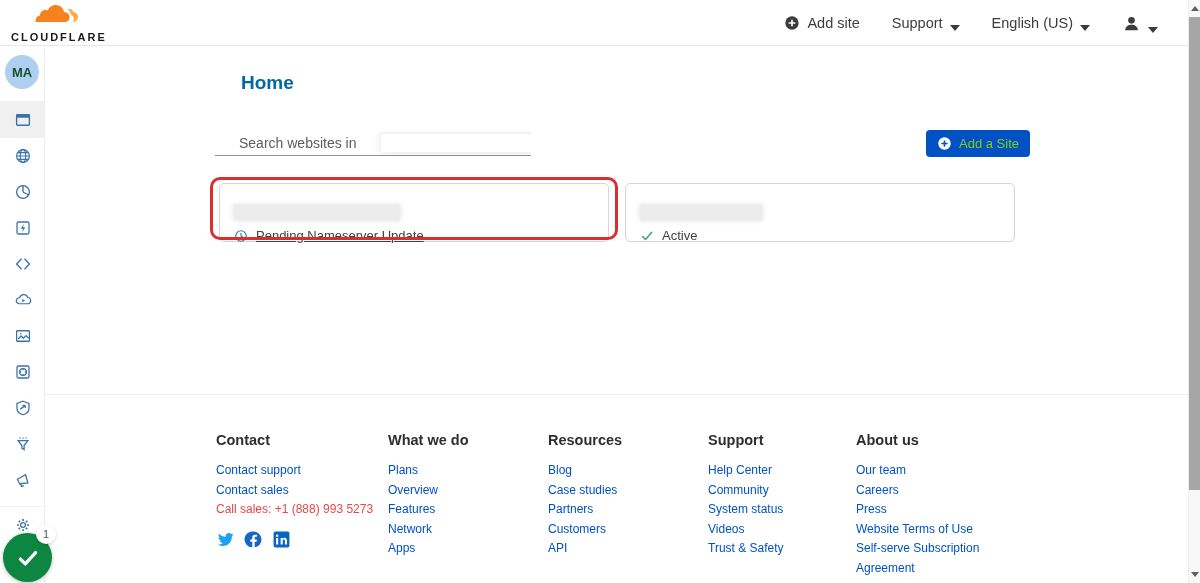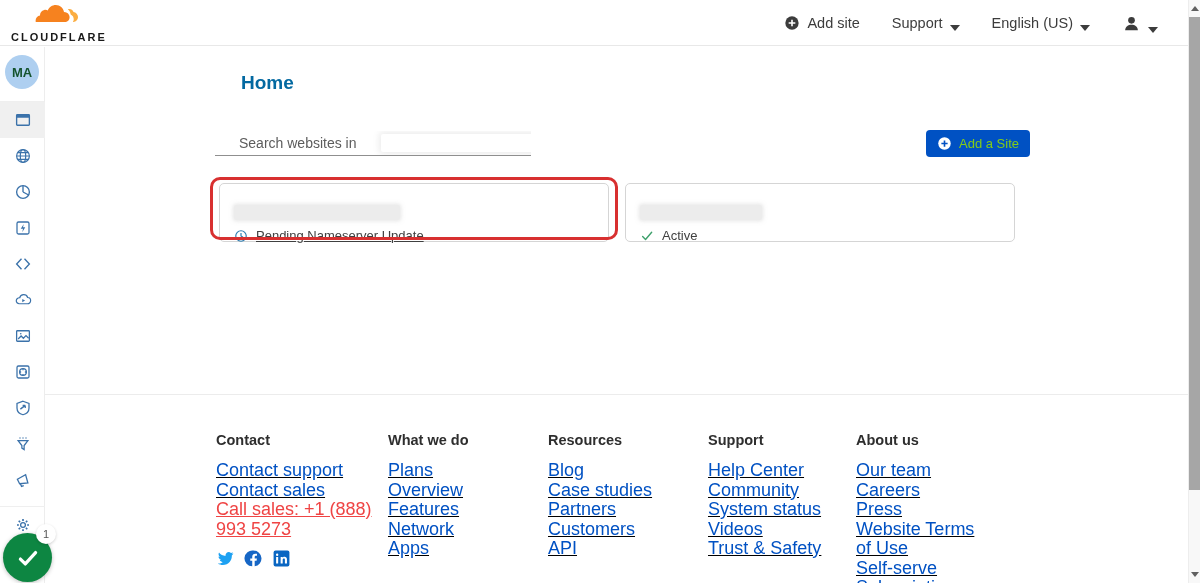--- a/index.html
+++ b/index.html
@@ -75,21 +75,21 @@
 
   .main-divider { position:absolute; left:45px; top:394px; width:1143px; height:1px; background:#ececec; }
 
   
   .footer-col { position:absolute; top:432px; }
   .fc1 { left:216px; width:165px; } .fc2 { left:388px; width:130px; }
   .fc3 { left:548px; width:130px; } .fc4 { left:708px; width:130px; }
   .fc5 { left:856px; width:128px; }
   .footer-head { font-size:14.5px; font-weight:bold; color:#2e2e2e; }
   .footer-links { list-style:none; margin-top:13px; }
-  .footer-links li { line-height:19.5px; font-size:18px;text-decoration:underline; }
+  .footer-links li { line-height:19.5px; font-size:12px; }
   .footer-links a { color:#0051c3; text-decoration:none; cursor:pointer; }
   .footer-text { font-size:13.5px; color:#ef4444; line-height:19.5px; }
   .social-row { display:flex; gap:9px; margin-top:10px; align-items:center; }
   .social-row svg { width:19px; height:19px; cursor:pointer; }
 </style>
 </head>
 <body>
 
 <div class="page">
 

